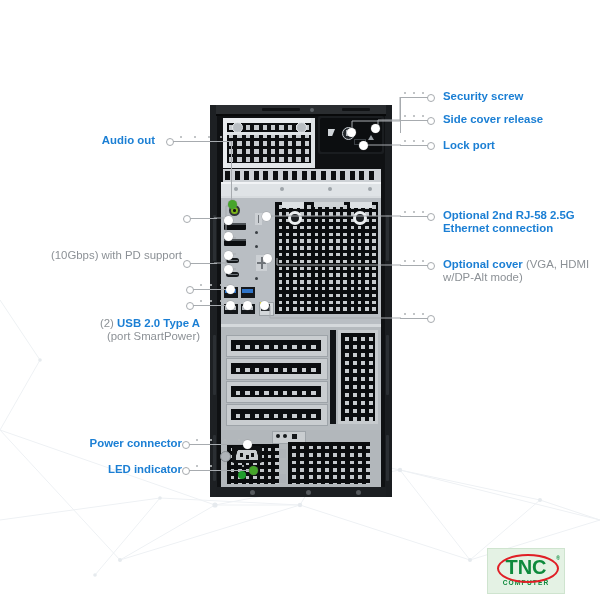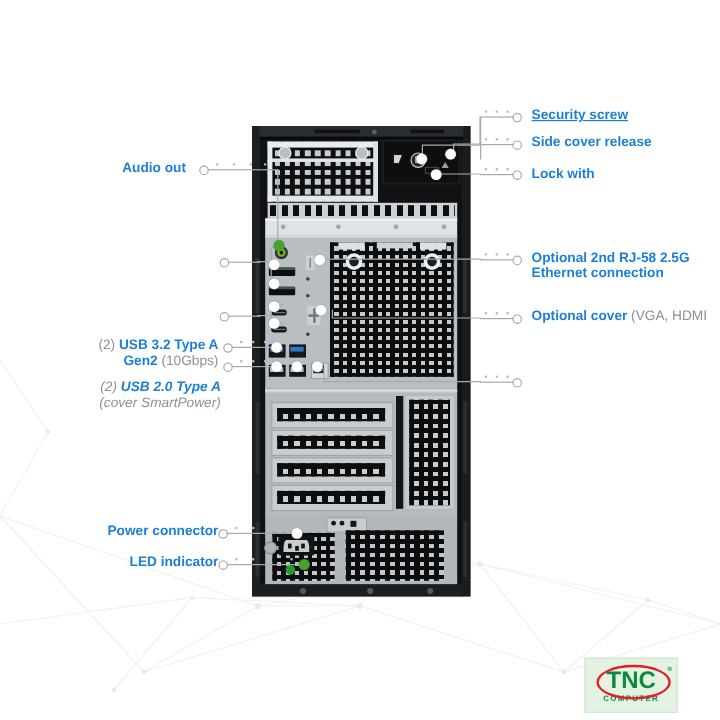--- a/index.html
+++ b/index.html
@@ -483,67 +483,61 @@
   <svg class="leader" style="left:264px;top:303px;width:138px;height:20px;">
     <path d="M137 15 L6 15 L6 3" fill="none" stroke="#a7abaf" stroke-width="1"></path>
   </svg>
 
   <div class="callout left" style="right:445px;top:134px;">
     <span>Audio out</span>
   </div>
 
 
   <div class="callout left" style="right:418px;top:249px;">
-  </div>
-
-  <div class="callout left" style="right:418px;top:282px;">
-    <span class="wrapline">
-      <span class="muted">(2) </span><span>USB 3.2 Type A</span>
-    </span>
-    <span class="wrapline">
-      <span>Gen2 </span><span class="muted">(10Gbps)</span>
-    </span>
-  </div>
-
-  <div class="callout left" style="right:416px;top:317px;font-style:italic;">
+    <span class="wrapline muted">(10Gbps) with PD support</span>
+  </div>
+
+
+  <div class="callout left" style="right:400px;top:317px;">
     <span class="wrapline">
       <span class="muted">(2) </span><span>USB 2.0 Type A</span>
     </span>
-    <span class="wrapline muted">(cover SmartPower)</span>
+    <span class="wrapline muted">(port SmartPower)</span>
   </div>
 
   <div class="callout left" style="right:418px;top:437px;">
     <span>Power connector</span>
   </div>
 
   <div class="callout left" style="right:418px;top:463px;">
     <span>LED indicator</span>
   </div>
 
-  <div class="callout right" style="left:443px;top:90px;text-decoration:underline;">
+  <div class="callout right" style="left:443px;top:90px;">
     <span>Security screw</span>
   </div>
 
   <div class="callout right" style="left:443px;top:113px;">
     <span>Side cover release</span>
   </div>
 
   <div class="callout right" style="left:443px;top:139px;">
-    <span>Lock with</span>
+    <span>Lock port</span>
   </div>
 
   <div class="callout right" style="left:443px;top:209px;">
     <span class="wrapline">Optional 2nd RJ-58 2.5G</span>
     <span class="wrapline">Ethernet connection</span>
   </div>
 
   <div class="callout right" style="left:443px;top:258px;">
     <span class="wrapline">
       <span>Optional cover </span><span class="muted">(VGA, HDMI</span>
     </span>
+    <span class="wrapline muted">w/DP-Alt mode)</span>
   </div>
 
 
   <div id="logo">
     <div class="tnc">
       <span>TNC</span>
       <span class="ring"></span>
     </div>
     <div class="cpt">COMPUTER</div>
     <div class="reg">®</div>

